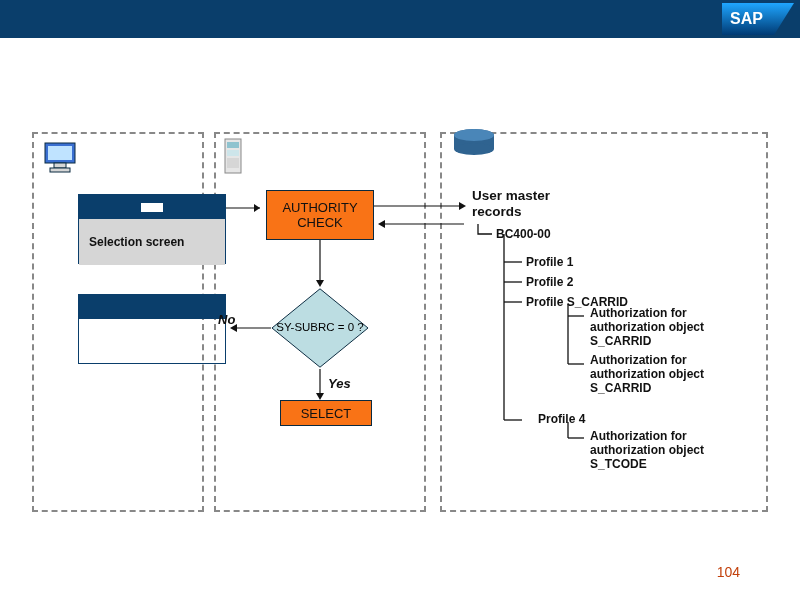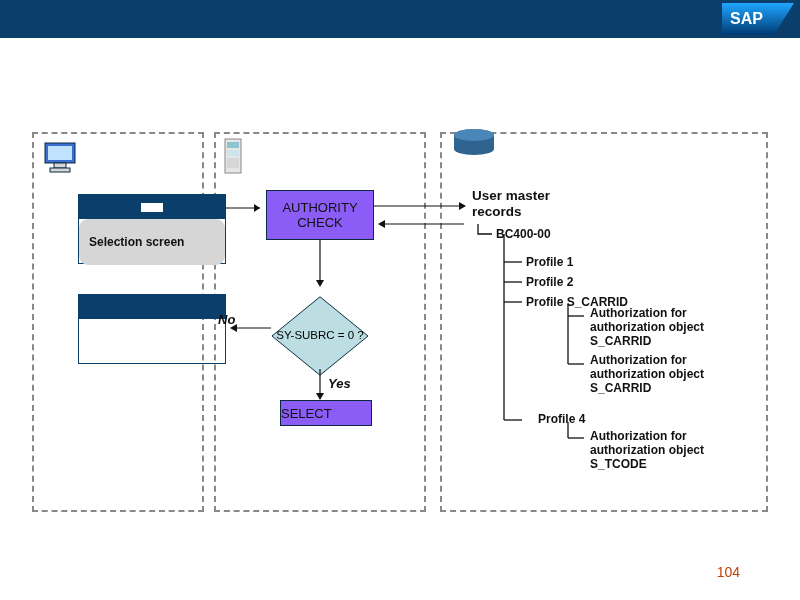--- a/index.html
+++ b/index.html
@@ -17,29 +17,29 @@
 
   .panel { position: absolute; border: 2px dashed #888; }
   .panelA { left: 0;   top: 0; width: 172px; height: 380px; }
   .panelB { left: 182px; top: 0; width: 212px; height: 380px; }
   .panelC { left: 408px; top: 0; width: 328px; height: 380px; }
 
   
   .winbox { position: absolute; left: 46px; width: 148px; height: 70px; border: 1px solid #0a3e6b; }
   .winbox .titlebar { height: 24px; background: #0a3e6b; display: flex; align-items: center; justify-content: center; }
   .winbox .titlebar .slot { width: 22px; height: 9px; background: #fff; }
-  .winbox .body { background: #d6d6d6; height: 46px; display: flex; align-items: center; border-radius: 9px; }
+  .winbox .body { background: #d6d6d6; height: 46px; display: flex; align-items: center; }
   .winbox .body span { font-size: 12px; color: #111; font-weight: bold; margin-left: 10px; }
 
   
-  .node { position: absolute; background: #8b5cf6; border: 1px solid #0a2a40; display:flex; align-items:center; text-align:center; font-size: 13px; color:#111; }
+  .node { position: absolute; background: #f97316; border: 1px solid #0a2a40; display:flex; align-items:center; justify-content:center; text-align:center; font-size: 13px; color:#111; }
   .auth { left: 234px; top: 58px;  width: 108px; height: 50px; }
   .sel  { left: 248px; top: 268px; width: 92px;  height: 26px; }
 
-  .diamond { position: absolute; left: 239px; top: 163px; width: 98px; height: 82px; }
+  .diamond { position: absolute; left: 239px; top: 155px; width: 98px; height: 82px; }
   .diamond svg { width: 100%; height: 100%; display:block; }
   .diamond .txt { position:absolute; inset:0; display:flex; align-items:center; justify-content:center; font-size:11.5px; text-align:center; line-height:1.2; }
 
   .label { position:absolute; font-size:13px; font-style:italic; font-weight:bold; color:#111; }
 
   .pagenum { position:absolute; right: 60px; top: 564px; font-size: 14px; color:#c2410c; }
 
   .icon { position:absolute; }
 
   .arrows { position:absolute; left:0; top:0; width:736px; height:410px; pointer-events:none; }

